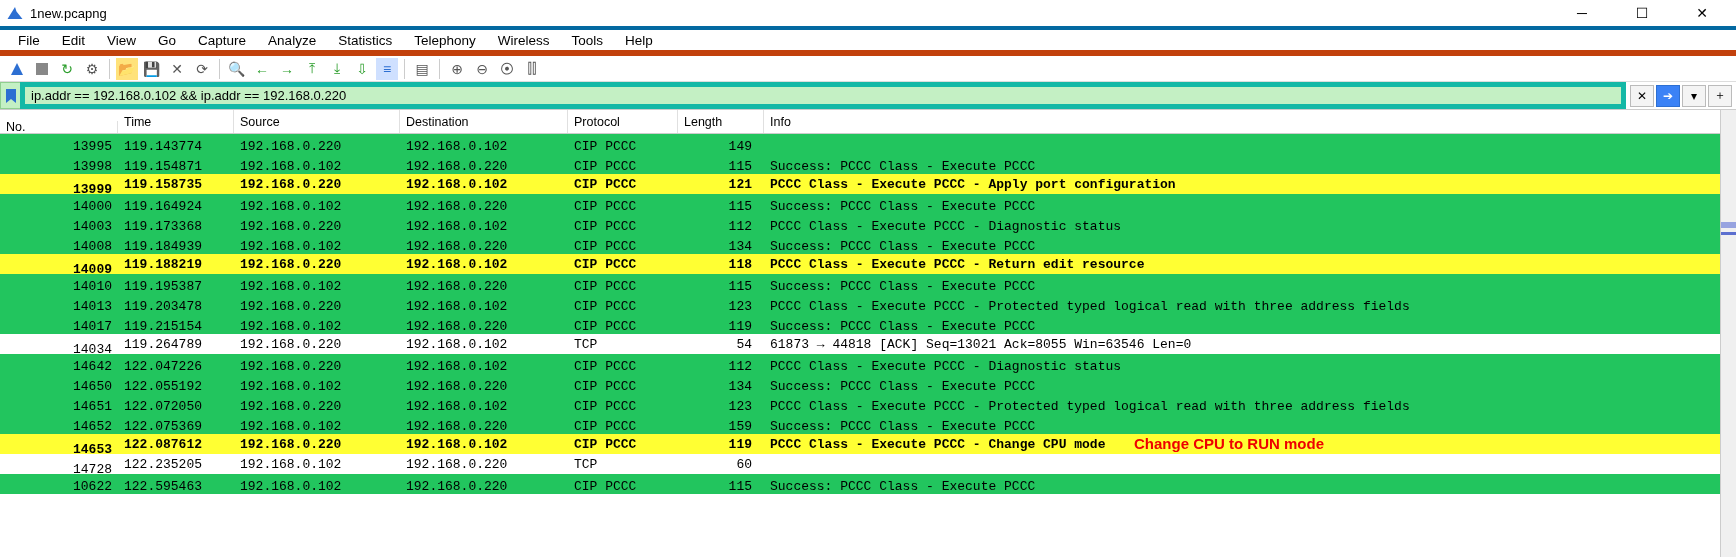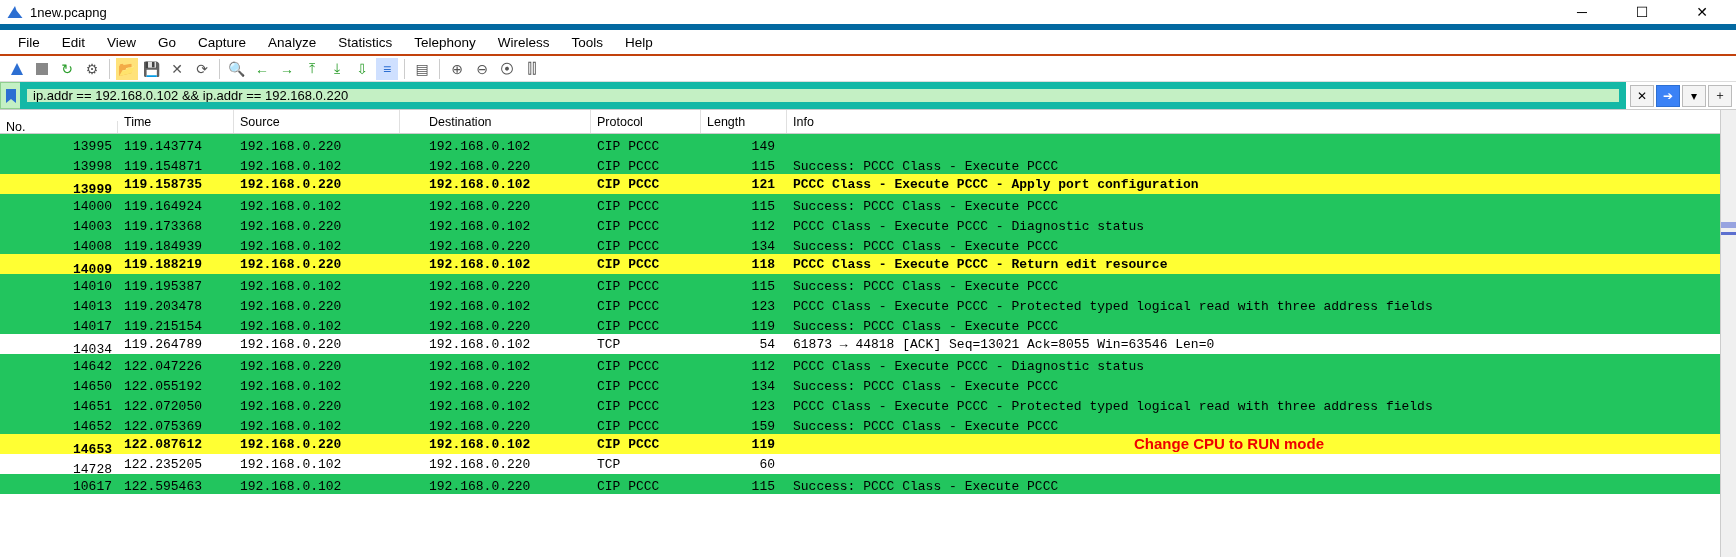--- a/index.html
+++ b/index.html
@@ -1,57 +1,57 @@
 <!DOCTYPE html>
 <html><head>
 <meta charset="utf-8">
 <style>
   * { box-sizing: border-box; margin: 0; padding: 0; }
   body { font-family: "Segoe UI", sans-serif; font-size: 12px; color: #000; background: #fff; width: 1736px; height: 557px; overflow: hidden; }
 
   
-  .titlebar { height: 30px; display: flex; align-items: center; padding: 0 6px; border-bottom: 6px solid #0369a1; }
+  .titlebar { height: 30px; display: flex; align-items: center; padding: 0 6px; border-bottom: 4px solid #0369a1; }
   .titlebar .shark { width: 18px; height: 18px; margin-right: 6px; display:inline-block; }
   .titlebar .title { font-size: 13px; }
   .win-controls { margin-left: auto; display: flex; gap: 24px; padding-right: 10px;}
   .win-controls span { font-size: 14px; width:36px; text-align:center; cursor:pointer;}
 
   
-  .menubar { height: 26px; display: flex; align-items: center; padding: 2px 8px; gap: 2px; border-bottom: 2px solid #c2410c; }
+  .menubar { height: 26px; display: flex; align-items: center; padding: 2px 8px; gap: 2px; border-bottom: 6px solid #c2410c; }
   .menubar span { font-size: 13.5px; padding: 2px 10px; cursor: pointer; }
 
   
   .toolbar { height: 26px; display: flex; align-items: center; padding: 2px 6px; gap: 3px; border-bottom: 1px solid #ddd; }
   .toolbar .btn { width: 22px; height: 22px; display:flex; align-items:center; justify-content:center; color:#555; cursor:pointer; font-size:14px; }
   .toolbar .sep { width:1px; height:20px; background:#ccc; margin:0 3px; }
   .toolbar .btn.blue { color:#2d6fd2; }
   .toolbar .btn.green { color:#2a9d2a; }
   .toolbar .btn.yellow-bg { background:#ffe27a;}
 
   
   .filterbar { height: 28px; display: flex; align-items: stretch; border-bottom: 1px solid #ccc; }
   .filter-icon { width: 20px; display:flex; align-items:center; justify-content:center; background:#c4f0c4; border: 1px solid #8fcf8f; border-right:none; }
-  .filter-input { flex:1; background:#c4f0c4; border:7px solid #14b8a6; padding: 0 6px; font-size:13px; outline:none; font-family:"Segoe UI", sans-serif; color:#000;}
+  .filter-input { flex:1; background:#c4f0c4; border:5px solid #14b8a6; padding: 0 6px; font-size:13px; outline:none; font-family:"Segoe UI", sans-serif; color:#000;}
   .filter-btns { display:flex; align-items:center; gap:2px; padding: 0 4px; }
   .filter-btns .fbtn { width:24px; height:22px; display:flex; align-items:center; justify-content:center; border:1px solid #bbb; background:#f4f4f4; cursor:pointer; }
   .filter-btns .fbtn.arrow { background:#3b82f6; color:#fff; border-color:#2d6fd2;}
 
   
   .thead { height: 24px; display:flex; align-items:stretch; border-bottom:1px solid #ccc; background:#fff; }
   .thead .th { display:flex; align-items:center; padding:0 6px; border-right:1px solid #e0e0e0; font-size:12.5px; white-space:nowrap; overflow:hidden; cursor:pointer;}
   .tbody { position: relative; }
   .row { height: 20px; display:flex; align-items:center; font-family: Consolas, "Courier New", monospace; font-size:13px; }
   .row .cell { padding: 0 6px; white-space: nowrap; overflow: hidden; }
   .row.lav { background:#22c55e;align-items:flex-end; }
   .row.white { background:#ffffff; }
   .row.yellow { background:#ffff33; font-weight:bold; }
   .c-no { width: 118px; text-align: right; margin-top: 11px; }
   .c-time { width: 116px; }
   .c-src { width: 166px; }
-  .c-dst { width: 168px; margin-left: 23px; }
+  .c-dst { width: 168px; }
   .c-proto { width: 110px; }
   .c-len { width: 86px; text-align:right; padding-right:12px !important; }
   .c-info { flex:1; }
   .thead .c-no { text-align:left; }
   .thead .c-len { text-align:right; }
 
   .annotation { position:absolute; color:#e00; font-weight:bold; font-size:15px; pointer-events:none; }
 
   .right-gutter { position:absolute; top: 110px; right:0; width:16px; bottom:0; background:#f0f0f0; border-left:1px solid #ccc; }
   .right-gutter .mark { position:absolute; left:0; right:0; height:6px; background:#97a3e0; }
@@ -283,31 +283,32 @@
       <div class="cell c-len">159</div>
       <div class="cell c-info">Success: PCCC Class - Execute PCCC</div>
     </div>
     <div class="row yellow">
       <div class="cell c-no">14653</div>
       <div class="cell c-time">122.087612</div>
       <div class="cell c-src">192.168.0.220</div>
       <div class="cell c-dst">192.168.0.102</div>
       <div class="cell c-proto">CIP PCCC</div>
       <div class="cell c-len">119</div>
+      <div class="cell c-info">PCCC Class - Execute PCCC - Change CPU mode</div>
     </div>
     <div class="row white">
       <div class="cell c-no">14728</div>
       <div class="cell c-time">122.235205</div>
       <div class="cell c-src">192.168.0.102</div>
       <div class="cell c-dst">192.168.0.220</div>
       <div class="cell c-proto">TCP</div>
       <div class="cell c-len">60</div>
     </div>
     <div class="row lav">
-      <div class="cell c-no">10617</div>
+      <div class="cell c-no">10622</div>
       <div class="cell c-time">122.595463</div>
       <div class="cell c-src">192.168.0.102</div>
       <div class="cell c-dst">192.168.0.220</div>
       <div class="cell c-proto">CIP PCCC</div>
       <div class="cell c-len">115</div>
       <div class="cell c-info">Success: PCCC Class - Execute PCCC</div>
     </div>
     <div class="annotation" style="left: 1134px; top: 301px;">Change CPU to RUN mode</div>
   </div>
 

